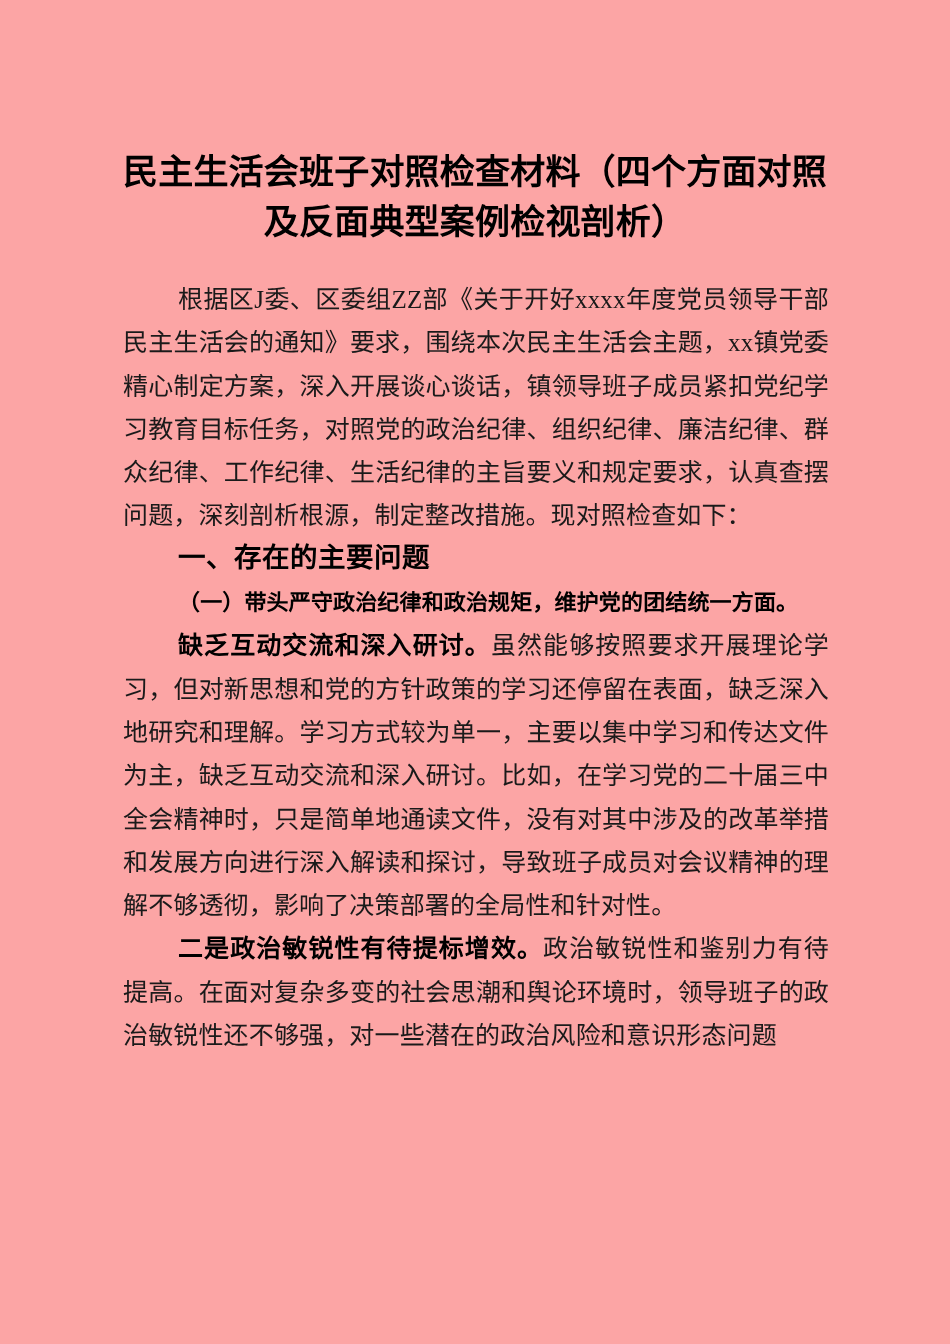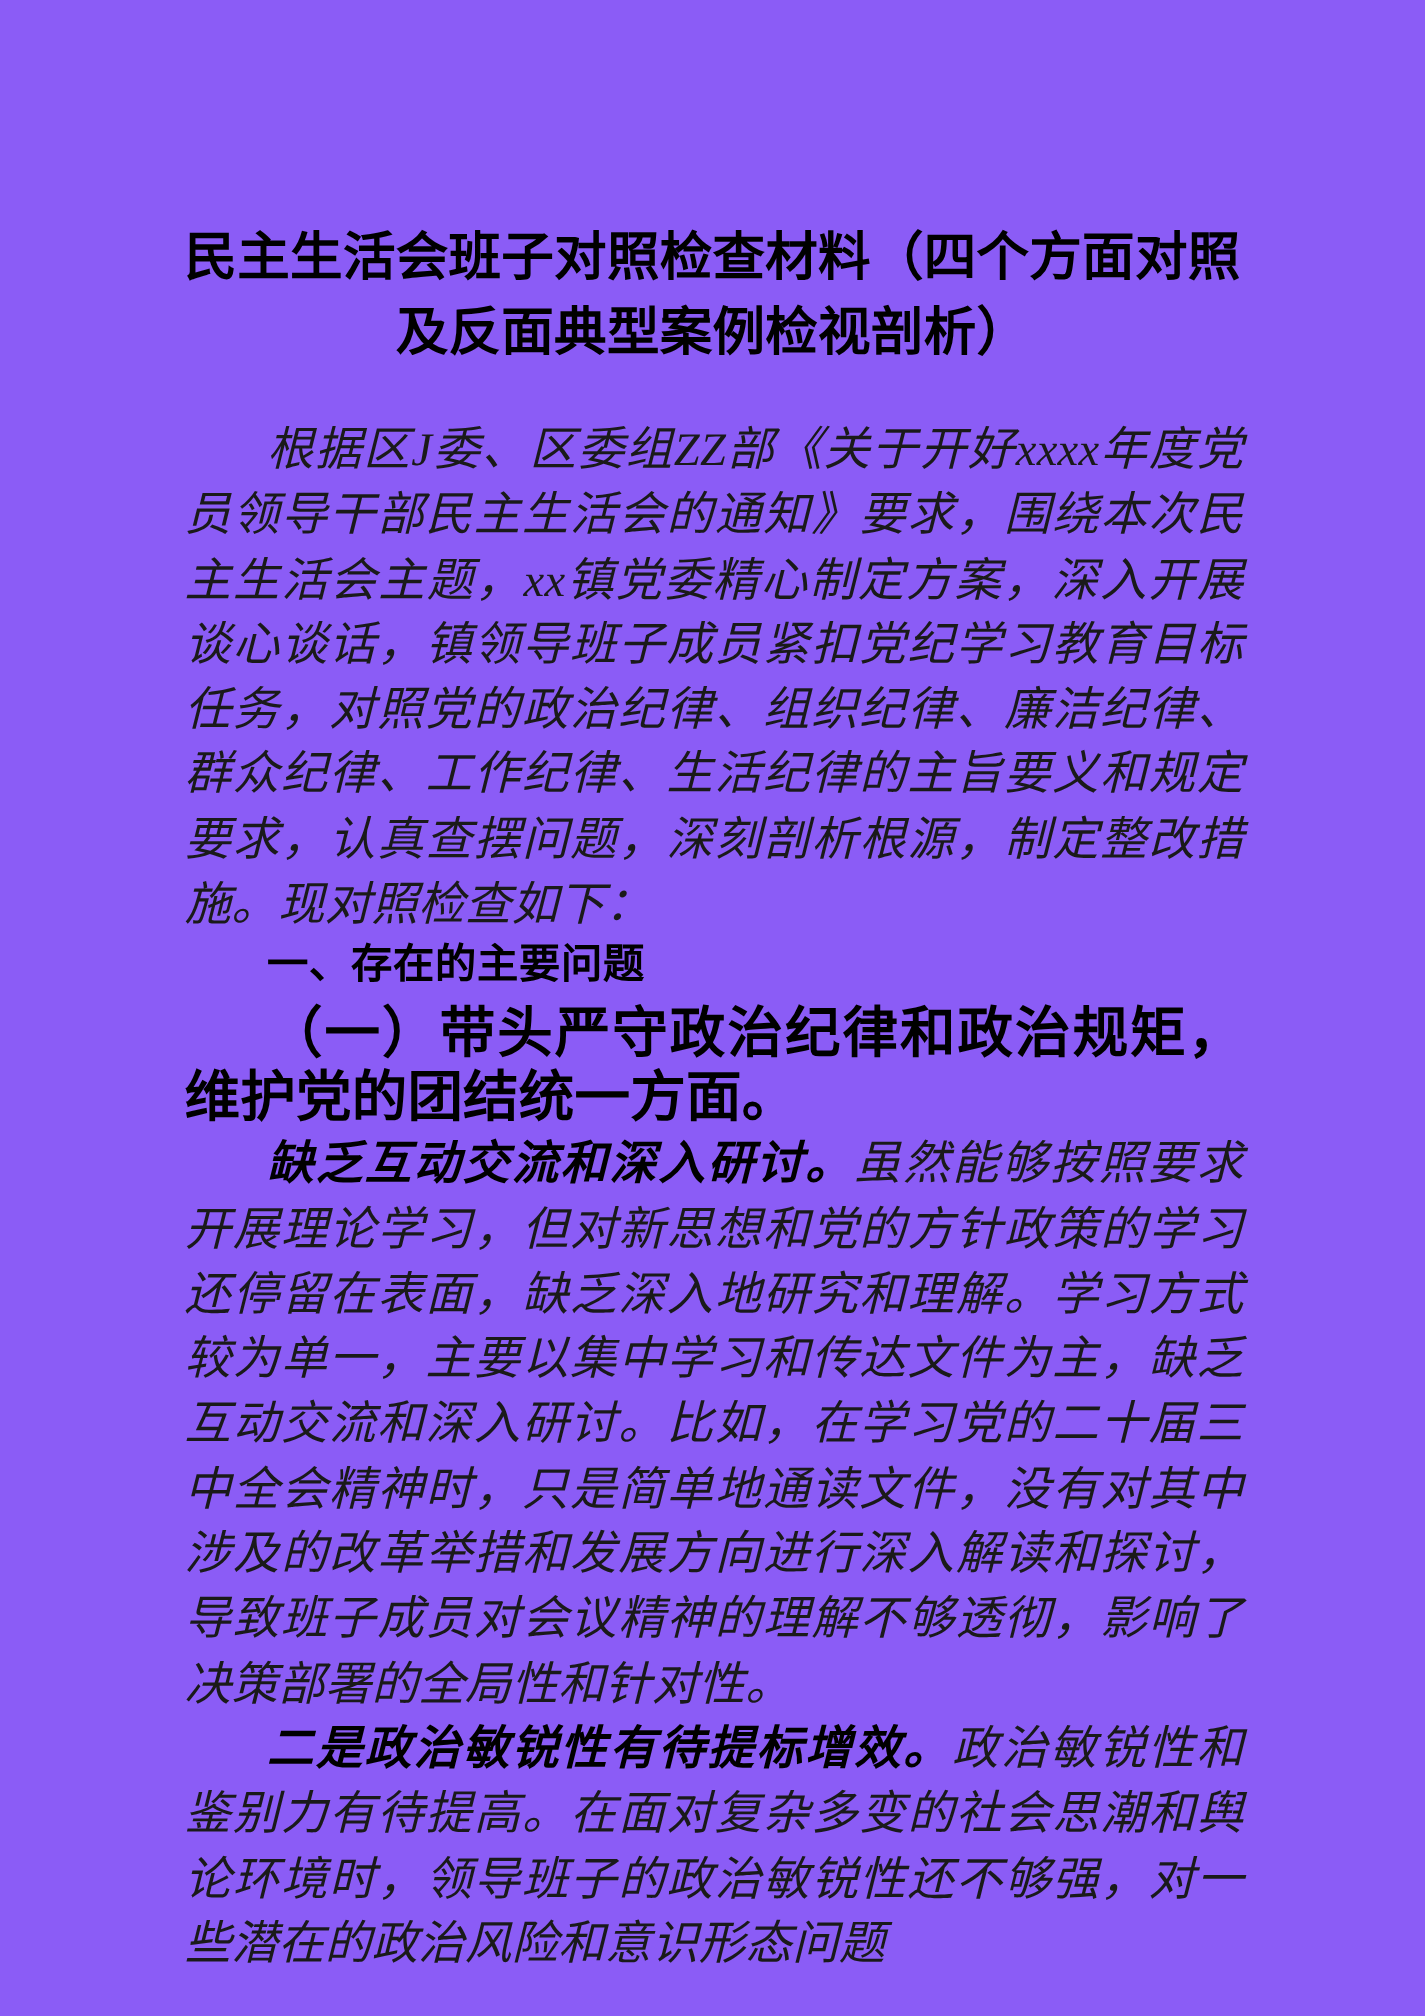--- a/index.html
+++ b/index.html
@@ -17,21 +17,21 @@
     color: #000000;
     -webkit-font-smoothing: antialiased;
   }
 
   .page {
     position: absolute;
     left: 0;
     top: 0;
     width: 950px;
     height: 1344px;
-    background: #8b5cf6;
+    background: #fca5a5;
     box-sizing: border-box;
   }
 
   
   .doc-title {
     position: absolute;
     left: 112px;
     top: 124px;
     width: 726px;
     text-align: center;
@@ -48,29 +48,28 @@
     position: absolute;
     left: 123px;
     top: 278px;
     width: 706px;
   }
 
   p.para {
     margin: 0;
     padding: 0;
     font-family: "Liberation Serif", "DejaVu Serif", serif;
-    font-size: 31px;
+    font-size: 25px;
     line-height: 43.3px;
     text-align: justify;
     text-justify: inter-ideograph;
     text-indent: 55px;
     letter-spacing: 0.15px;
     color: #1a1a1a;
     word-break: break-all;
-    font-style: italic;
   }
 
   
   p.heading-lvl1 {
     margin: 0;
     padding: 0;
     font-family: Liberation Mono, monospace;
     font-weight: 700;
     font-size: 27.5px;
     line-height: 43.3px;
@@ -78,21 +77,21 @@
     letter-spacing: 0.5px;
     color: #000000;
   }
 
   
   p.heading-lvl2 {
     margin: 0;
     padding: 0;
     font-family: "Liberation Serif", "DejaVu Serif", serif;
     font-weight: 700;
-    font-size: 37px;
+    font-size: 22px;
     line-height: 43.3px;
     text-align: justify;
     text-justify: inter-ideograph;
     text-indent: 55px;
     letter-spacing: 0.15px;
     color: #000000;
     word-break: break-all;
   }
 
   .run-bold {

